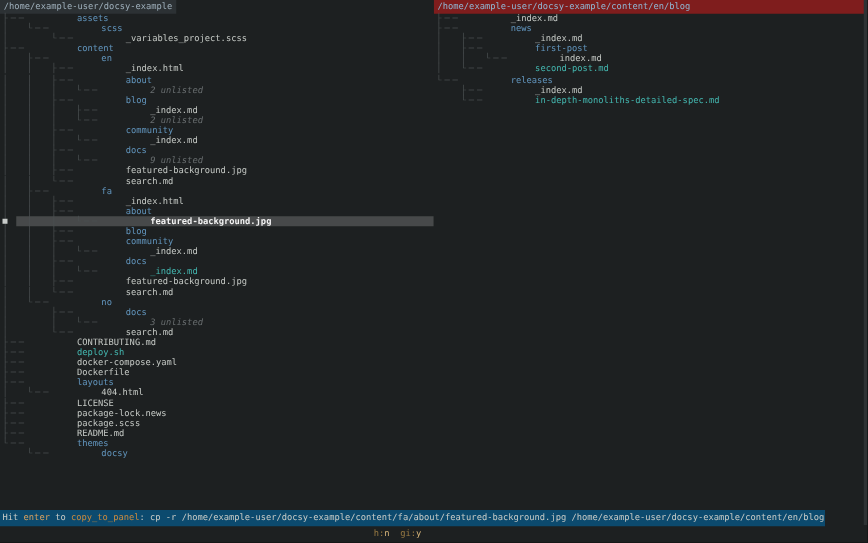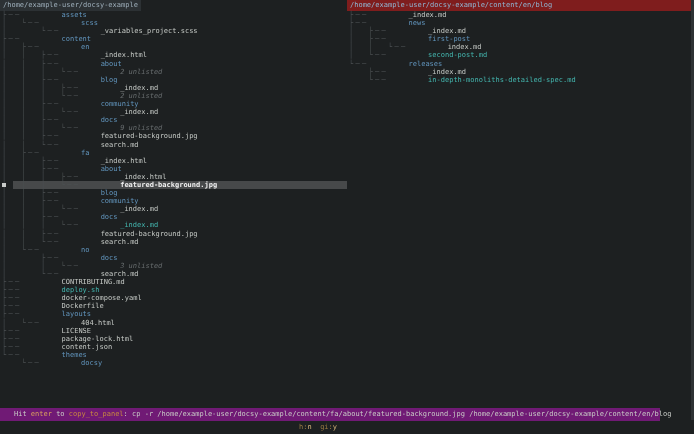--- a/index.html
+++ b/index.html
@@ -54,22 +54,22 @@
   .row.selected::before {
     content: "";
     position: absolute; left: 2px; top: 2px;
     width: 4px; height: 4px;
     background: #c8cbc9;
     z-index: 2;
   }
   .statusbar {
     position: absolute; left: 0; top: 408px;
     width: 660px; height: 13px; line-height: 13px;
-    background: #701a75;
-    padding-left: 14px;
+    background: #0c4a6e;
+    padding-left: 2px;
     white-space: pre;
     color: #c9ccc7;
   }
   .statusbar .key  { color: #d9a15e; }
   .statusbar .verb { color: #c98a3f; }
   .inputbar {
     position: absolute; left: 0; top: 421px;
     width: 694px; height: 13px; line-height: 13px;
     padding-left: 2px;
     white-space: pre;
@@ -109,42 +109,42 @@
         <div class="row"><span class="branch">│  │  │  └──</span><span class="nm unlisted">2 unlisted</span></div>
         <div class="row"><span class="branch">│  │  ├──</span><span class="nm dir">community</span></div>
         <div class="row"><span class="branch">│  │  │  └──</span><span class="nm file">_index.md</span></div>
         <div class="row"><span class="branch">│  │  ├──</span><span class="nm dir">docs</span></div>
         <div class="row"><span class="branch">│  │  │  └──</span><span class="nm unlisted">9 unlisted</span></div>
         <div class="row"><span class="branch">│  │  ├──</span><span class="nm file">featured-background.jpg</span></div>
         <div class="row"><span class="branch">│  │  └──</span><span class="nm file">search.md</span></div>
         <div class="row"><span class="branch">│  ├──</span><span class="nm dir">fa</span></div>
         <div class="row"><span class="branch">│  │  ├──</span><span class="nm file">_index.html</span></div>
         <div class="row"><span class="branch">│  │  ├──</span><span class="nm dir">about</span></div>
-        <div class="row"><span class="branch">│  │  │  ├──</span><span class="nm file">_index.html</span></div>
         <div class="row selected"><div class="hl"></div><span class="branch">│  │  │  └──</span><span class="nm file">featured-background.jpg</span></div>
         <div class="row"><span class="branch">│  │  ├──</span><span class="nm dir">blog</span></div>
         <div class="row"><span class="branch">│  │  ├──</span><span class="nm dir">community</span></div>
         <div class="row"><span class="branch">│  │  │  └──</span><span class="nm file">_index.md</span></div>
         <div class="row"><span class="branch">│  │  ├──</span><span class="nm dir">docs</span></div>
         <div class="row"><span class="branch">│  │  │  └──</span><span class="nm accent">_index.md</span></div>
         <div class="row"><span class="branch">│  │  ├──</span><span class="nm file">featured-background.jpg</span></div>
         <div class="row"><span class="branch">│  │  └──</span><span class="nm file">search.md</span></div>
         <div class="row"><span class="branch">│  └──</span><span class="nm dir">no</span></div>
         <div class="row"><span class="branch">│     ├──</span><span class="nm dir">docs</span></div>
         <div class="row"><span class="branch">│     │  └──</span><span class="nm unlisted">3 unlisted</span></div>
         <div class="row"><span class="branch">│     └──</span><span class="nm file">search.md</span></div>
         <div class="row"><span class="branch">├──</span><span class="nm file">CONTRIBUTING.md</span></div>
         <div class="row"><span class="branch">├──</span><span class="nm accent">deploy.sh</span></div>
         <div class="row"><span class="branch">├──</span><span class="nm file">docker-compose.yaml</span></div>
         <div class="row"><span class="branch">├──</span><span class="nm file">Dockerfile</span></div>
         <div class="row"><span class="branch">├──</span><span class="nm dir">layouts</span></div>
         <div class="row"><span class="branch">│  └──</span><span class="nm file">404.html</span></div>
         <div class="row"><span class="branch">├──</span><span class="nm file">LICENSE</span></div>
-        <div class="row"><span class="branch">├──</span><span class="nm file">package-lock.html</span></div>
-        <div class="row"><span class="branch">├──</span><span class="nm file">content.json</span></div>
+        <div class="row"><span class="branch">├──</span><span class="nm file">package-lock.news</span></div>
+        <div class="row"><span class="branch">├──</span><span class="nm file">package.scss</span></div>
+        <div class="row"><span class="branch">├──</span><span class="nm file">README.md</span></div>
         <div class="row"><span class="branch">└──</span><span class="nm dir">themes</span></div>
         <div class="row"><span class="branch">   └──</span><span class="nm dir">docsy</span></div>
       </div>
   </div>
 
   <div class="panel right">
     <div class="ptitle">/home/example-user/docsy-example/content/en/blog</div>
     <div class="tree" id="right-tree">
         <div class="row"><span class="branch">├──</span><span class="nm file">_index.md</span></div>
         <div class="row"><span class="branch">├──</span><span class="nm dir">news</span></div>

